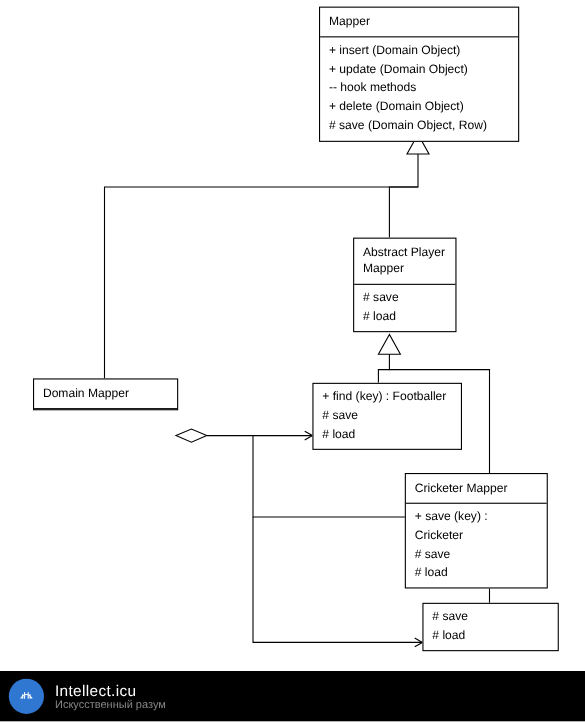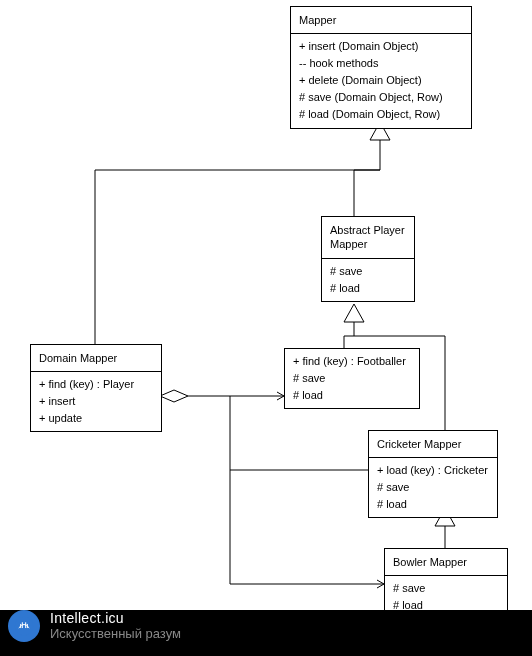--- a/index.html
+++ b/index.html
@@ -4,25 +4,25 @@
 <style>
   html,body{margin:0;padding:0;background:#fff;font-family:Verdana,Arial,sans-serif;font-size:11px;color:#000}
   .canvas{position:relative;width:532px;height:656px;background:#fff}
   .class-box{position:absolute;background:#fff;border:1px solid #000}
   .class-title{padding:6px 8px;text-align:left;border-bottom:1px solid #000;line-height:1.3}
   .class-body{padding:4px 8px;line-height:1.55}
   svg.lines{position:absolute;left:0;top:0;width:532px;height:656px;pointer-events:none}
   .diamond{fill:#fff;stroke:#000;stroke-width:1}
   .hollow-tri{fill:#fff;stroke:#000;stroke-width:1}
   .edge{stroke:#000;stroke-width:1;fill:none}
-  .footer{position:absolute;left:0;bottom:0;width:532px;height:46px;background:#000;color:#fff;display:flex;align-items:flex-start;gap:10px;padding:0 8px;box-sizing:border-box}
+  .footer{position:absolute;left:0;bottom:0;width:532px;height:46px;background:#000;color:#fff;display:flex;align-items:center;gap:10px;padding:0 8px;box-sizing:border-box}
   .footer-logo{width:32px;height:32px;border-radius:50%;background:#2f77d1;display:flex;align-items:center;justify-content:center}
   .footer-logo svg{width:20px;height:20px}
   .footer-text .t1{font-size:14px;font-weight:500;letter-spacing:.3px}
-  .footer-text .t2{font-size:13px;color:#888}
+  .footer-text .t2{font-size:10px;color:#888}
 </style>
 </head>
 <body>
 
 <div class="canvas">
 
   <svg class="lines">
 
     <polygon class="hollow-tri" points="380,122 370,140 390,140"></polygon>
 
@@ -52,63 +52,57 @@
 
     <path class="edge" d="M230 470 L230 584 L384 584"></path>
     <polyline class="edge" points="384,584 377,580"></polyline>
     <polyline class="edge" points="384,584 377,588"></polyline>
   </svg>
 
   <div class="class-box" style="left:290px;top:6px;width:180px">
     <div class="class-title">Mapper</div>
     <div class="class-body">
       <div>+ insert (Domain Object)</div>
+      <div>+ update (Domain Object)</div>
       <div>-- hook methods</div>
       <div>+ delete (Domain Object)</div>
       <div># save (Domain Object, Row)</div>
-      <div># load (Domain Object, Row)</div>
     </div>
   </div>
 
   <div class="class-box" style="left:321px;top:216px;width:92px">
     <div class="class-title">Abstract Player Mapper</div>
     <div class="class-body">
       <div># save</div>
       <div># load</div>
     </div>
   </div>
 
   <div class="class-box" style="left:30px;top:344px;width:130px">
     <div class="class-title">Domain Mapper</div>
-    <div class="class-body">
-      <div>+ find (key) : Player</div>
-      <div>+ insert</div>
-      <div>+ update</div>
-    </div>
   </div>
 
   <div class="class-box" style="left:284px;top:348px;width:134px">
     <div class="class-body">
       <div>+ find (key) : Footballer</div>
       <div># save</div>
       <div># load</div>
     </div>
   </div>
 
   <div class="class-box" style="left:368px;top:430px;width:128px">
     <div class="class-title">Cricketer Mapper</div>
     <div class="class-body">
-      <div>+ load (key) : Cricketer</div>
+      <div>+ save (key) : Cricketer</div>
       <div># save</div>
       <div># load</div>
     </div>
   </div>
 
   <div class="class-box" style="left:384px;top:548px;width:122px">
-    <div class="class-title">Bowler Mapper</div>
     <div class="class-body">
       <div># save</div>
       <div># load</div>
     </div>
   </div>
 
   <div class="footer">
     <div class="footer-logo">
       <svg viewBox="0 0 24 24">
           <circle cx="12" cy="12" r="11" fill="#2f77d1"></circle>

